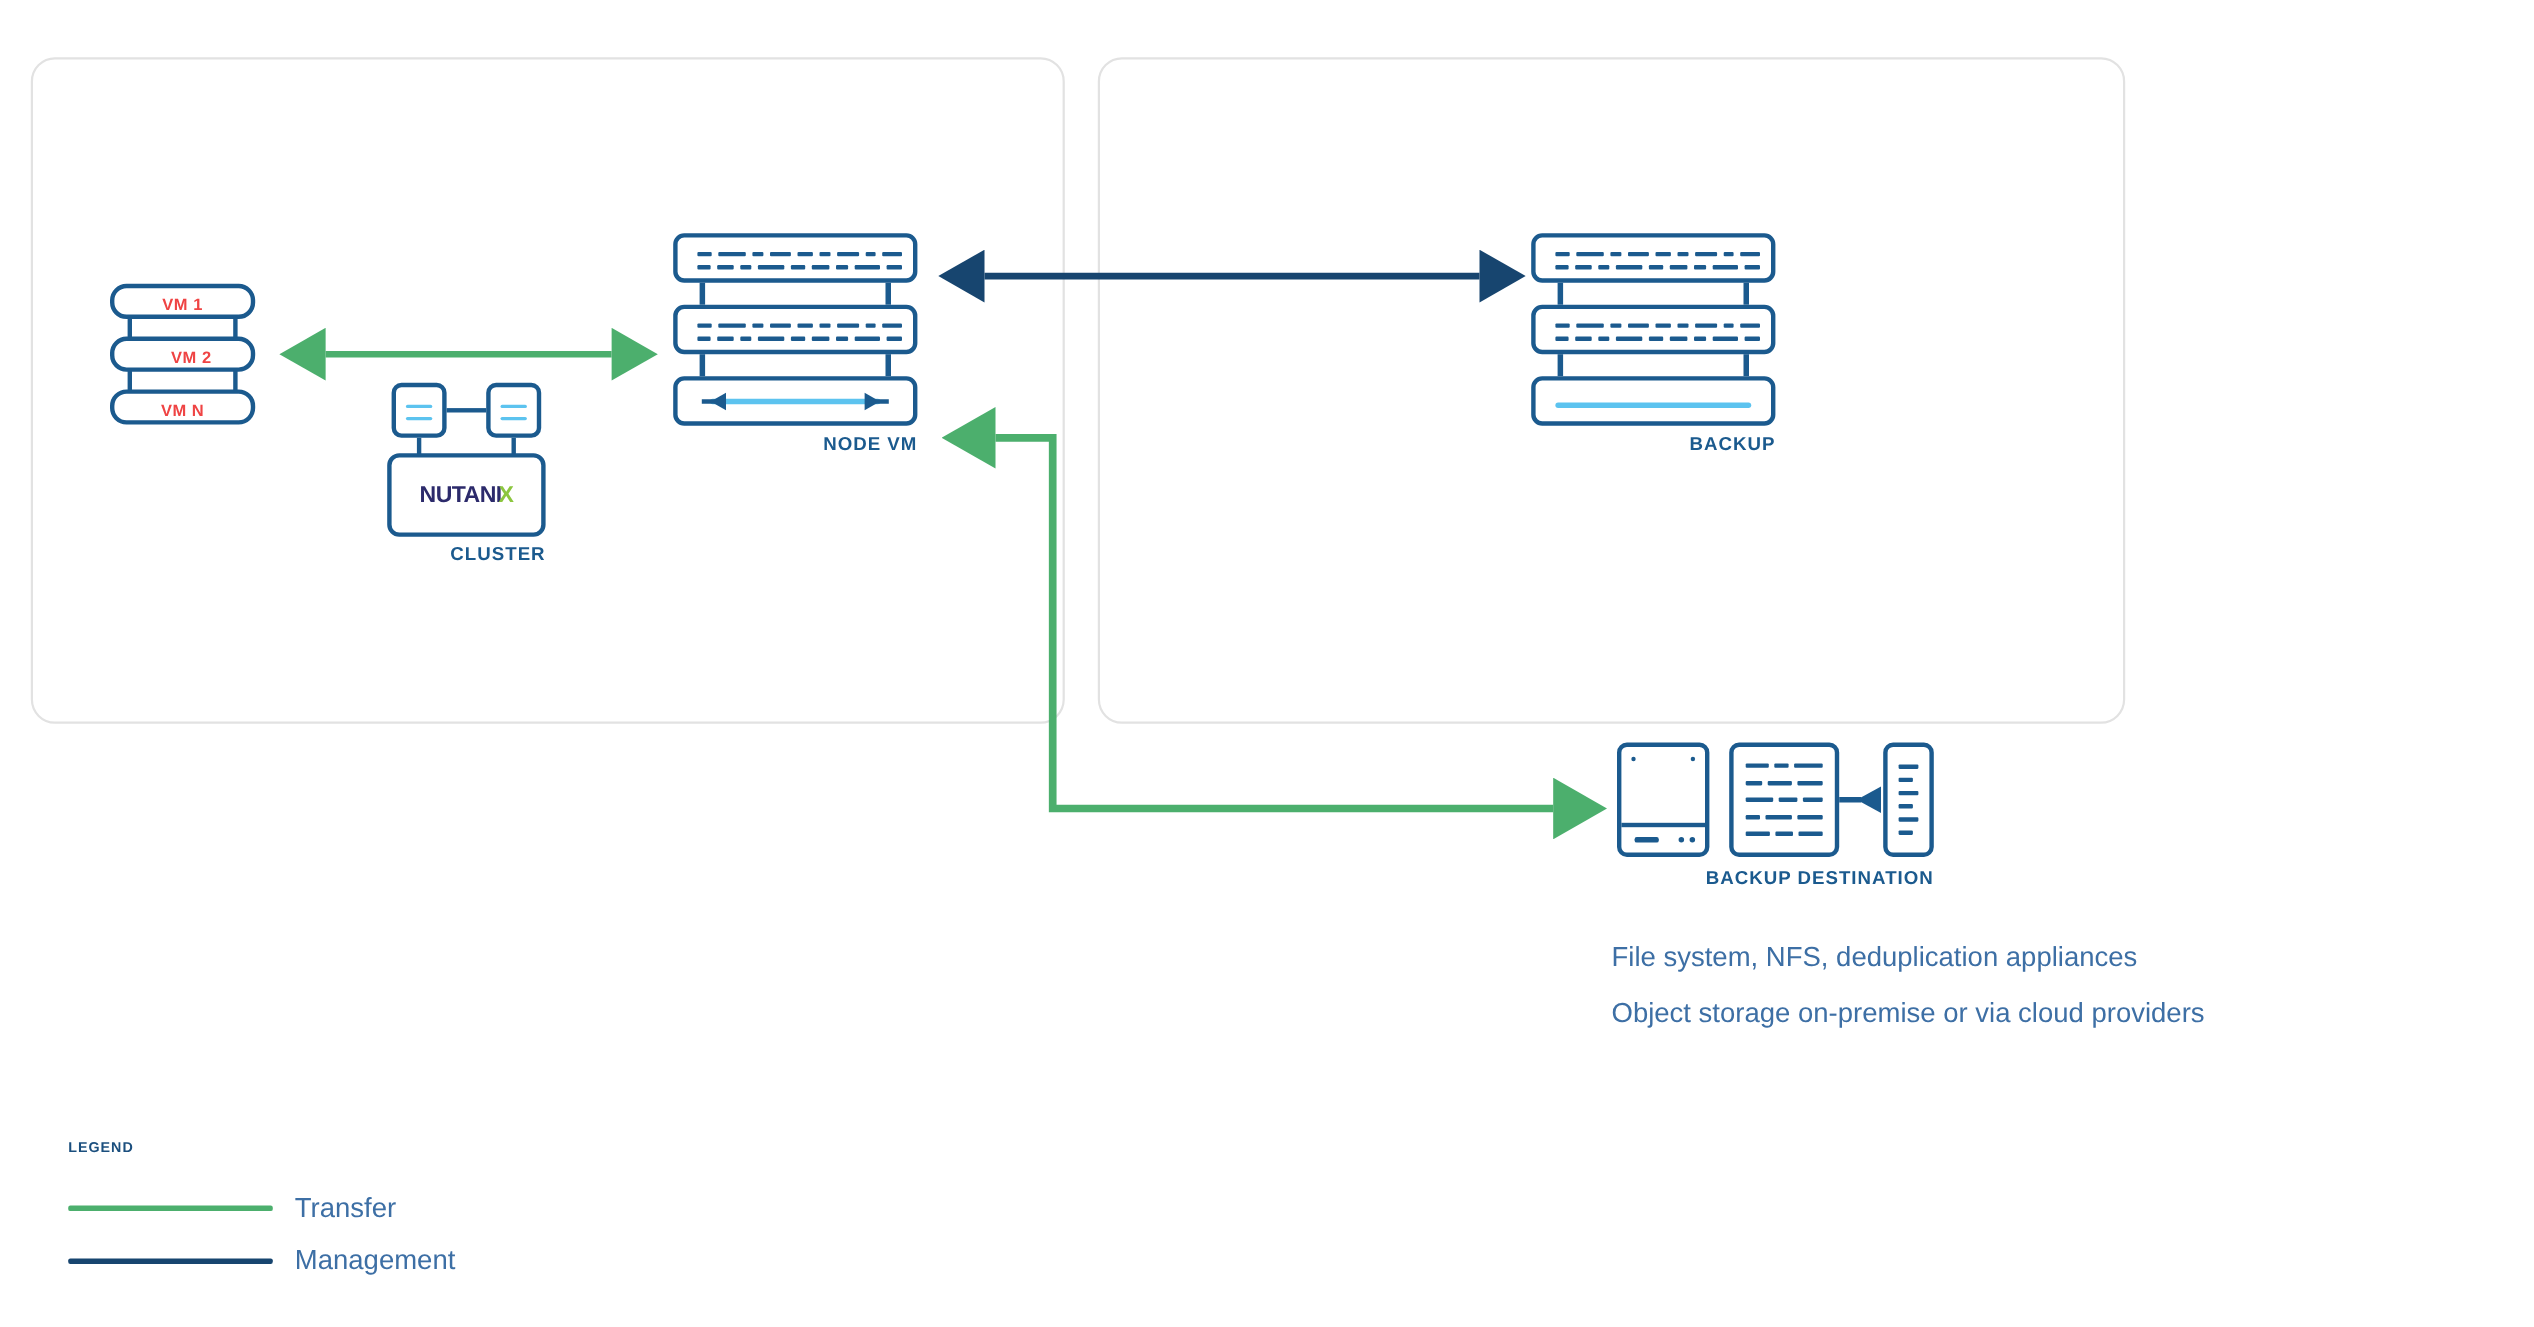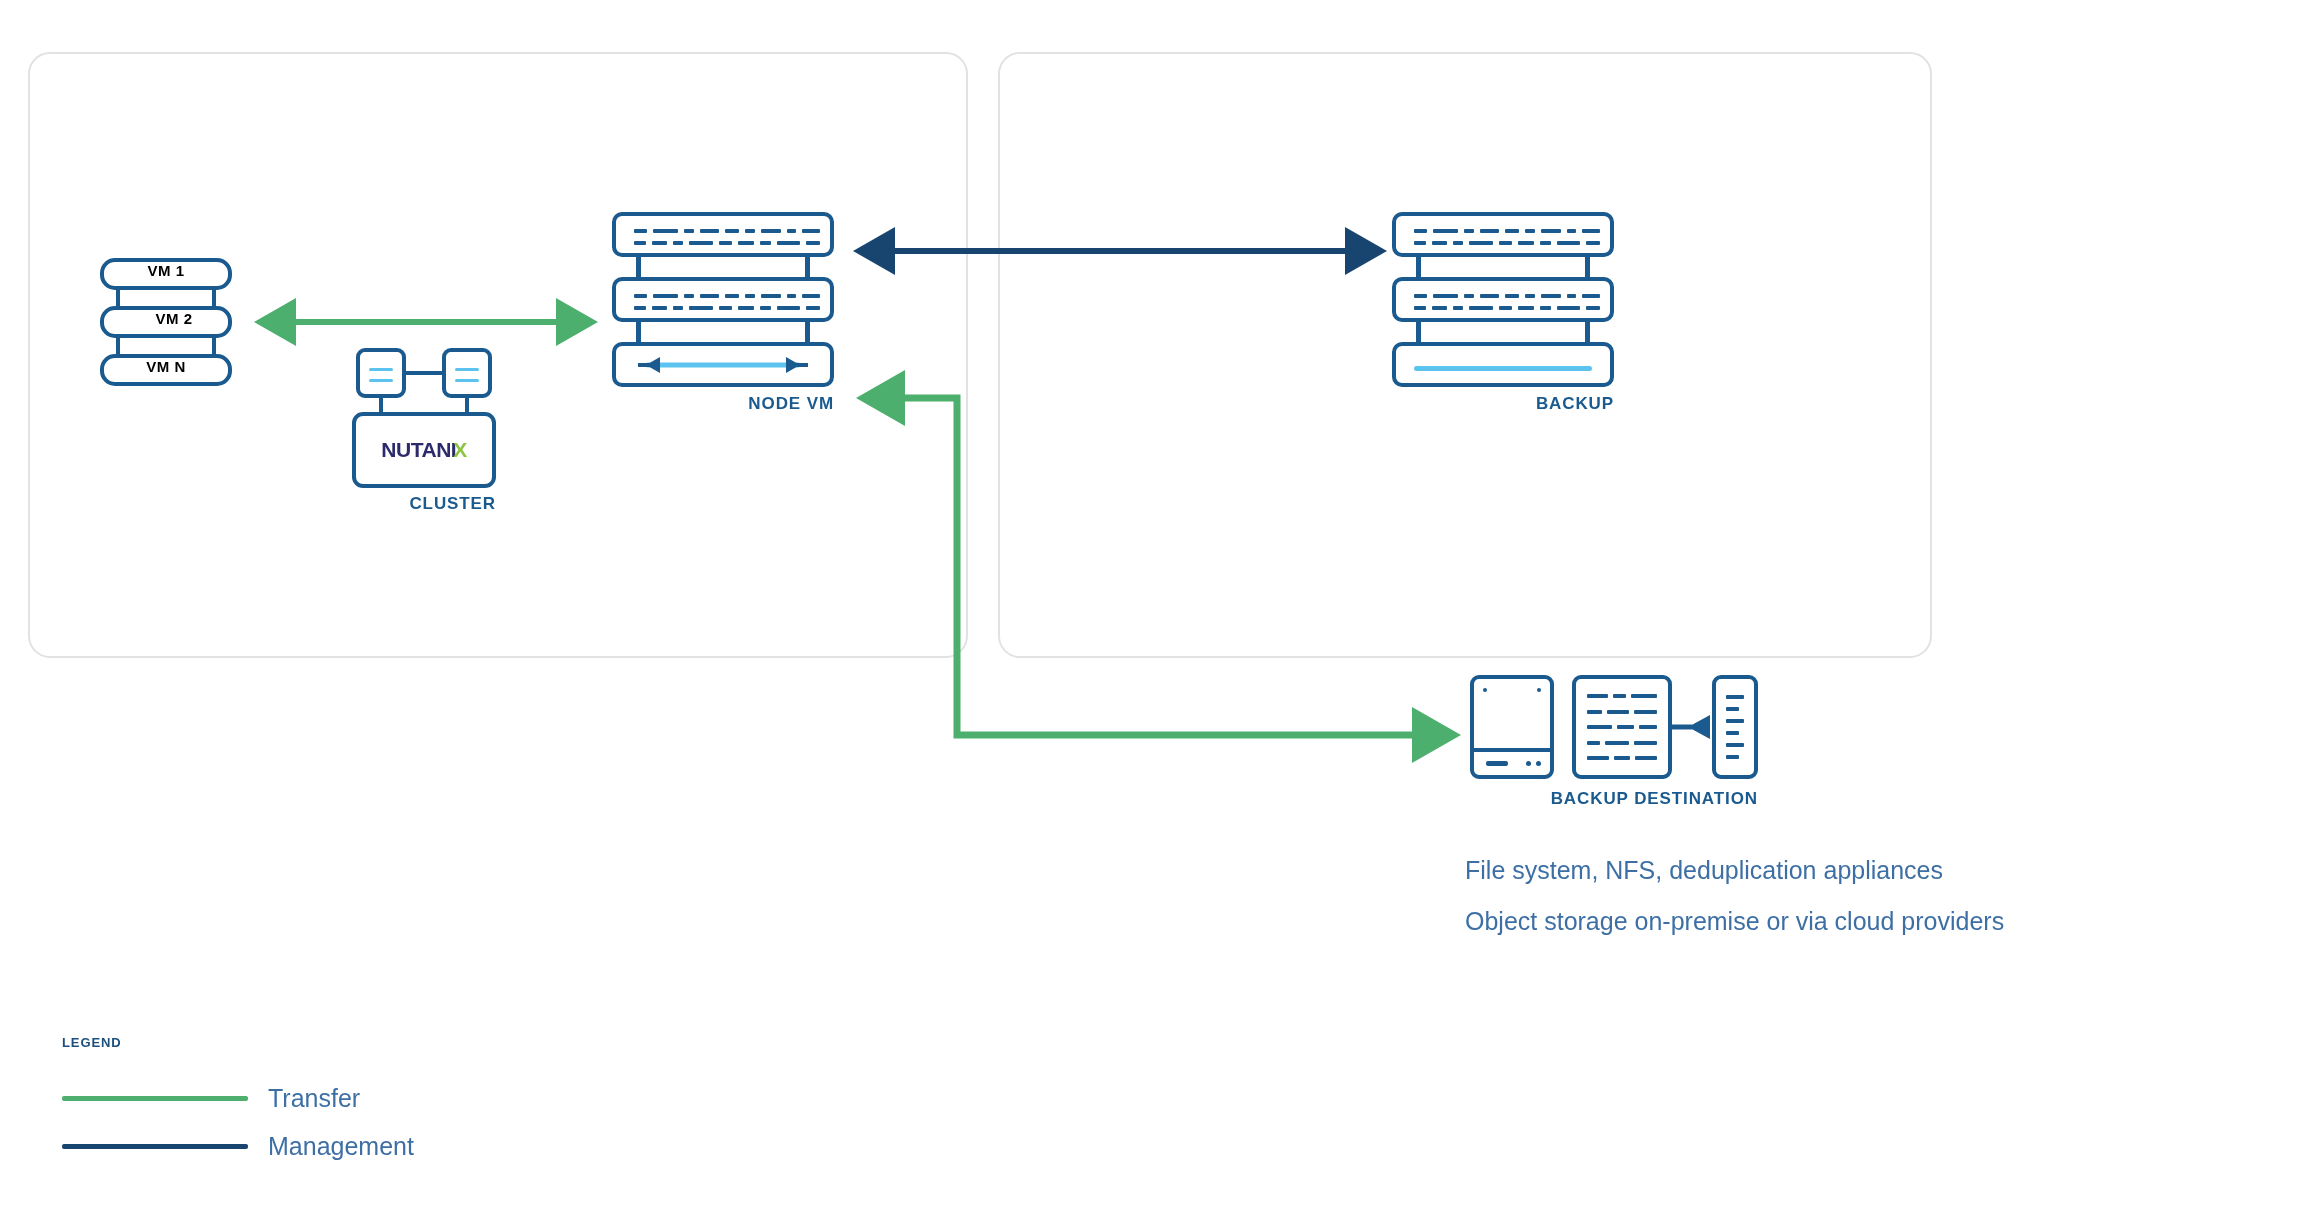--- a/index.html
+++ b/index.html
@@ -65,25 +65,25 @@
   .vm-box {
     position: absolute;
     left: 0;
     width: 132px;
     height: 32px;
     border: 4px solid #1b5a8e;
     border-radius: 15px;
     box-sizing: border-box;
     background: #fff;
     display: flex;
-    align-items: flex-start;
+    align-items: flex-end;
     justify-content: center;
     font-size: 15px;
     font-weight: 700;
-    color: #000000;
+    color: #ef4444;
     letter-spacing: 0.5px;
   }
   #vm-box-1 { top: 0px; }
   #vm-box-2 { top: 48px; padding-left: 16px; }
   #vm-box-3 { top: 96px; }
   .vm-stub {
     position: absolute;
     width: 4px;
     height: 18px;
     background: #1b5a8e;

